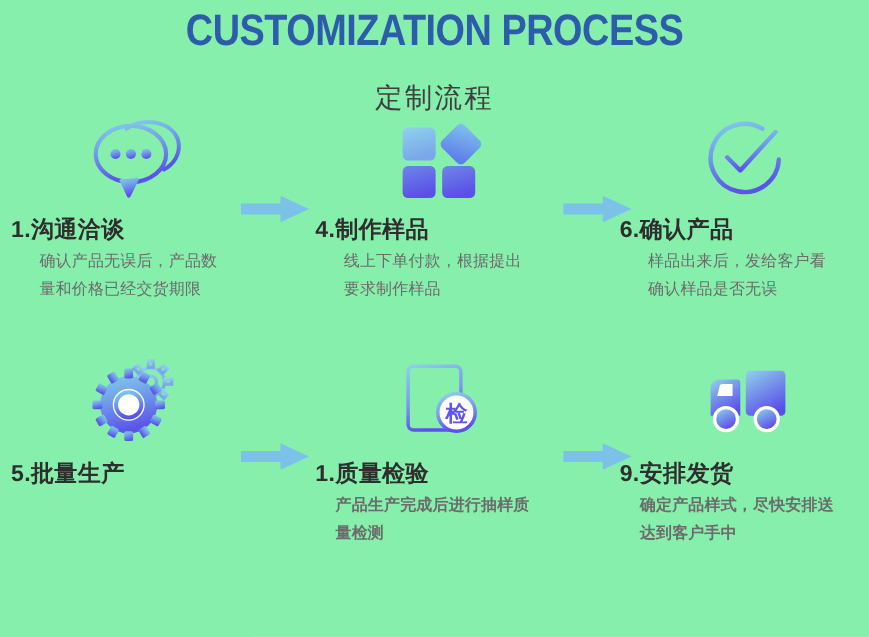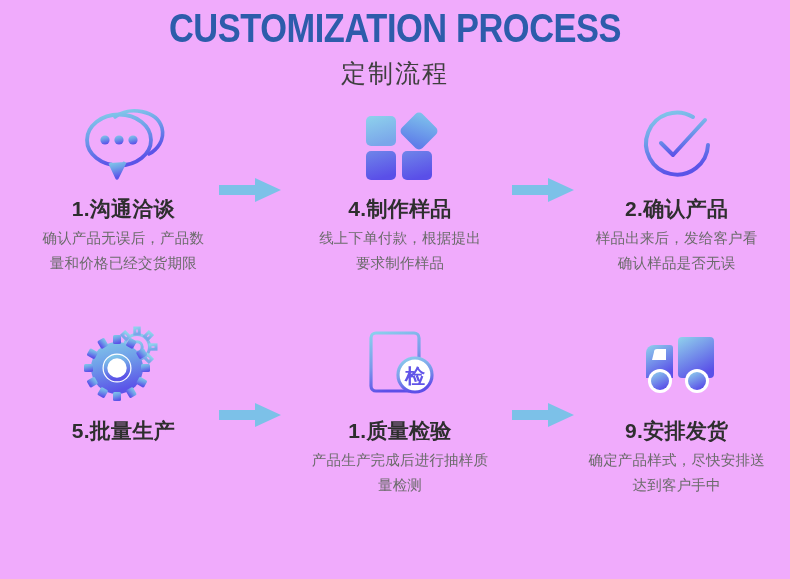--- a/index.html
+++ b/index.html
@@ -12,21 +12,21 @@
     width: 790px;
     height: 579px;
     overflow: hidden;
     font-family: "Liberation Sans", "DejaVu Sans", sans-serif;
     -webkit-font-smoothing: antialiased;
   }
   .page {
     position: relative;
     width: 790px;
     height: 579px;
-    background: #f0abfc;
+    background: #86efac;
   }
 
   
   .header {
     position: absolute;
     top: 0;
     left: 0;
     width: 790px;
     text-align: center;
   }
@@ -37,21 +37,21 @@
     font-size: 40px;
     font-weight: 700;
     letter-spacing: -0.5px;
     color: #2d5cab;
     transform: scaleX(0.86);
     transform-origin: center;
     line-height: 44px;
     white-space: nowrap;
   }
   .title-cn {
-    margin: 0;
+    margin: 16px;
     padding-top: 8px;
     font-size: 25px;
     font-weight: 400;
     color: #3f3f3f;
     line-height: 30px;
     letter-spacing: 2px;
   }
 
   
   .row {
@@ -59,21 +59,21 @@
     left: 0;
     width: 790px;
     display: flex;
     justify-content: flex-start;
   }
   .row-1 { top: 100px; }
   .row-2 { top: 320px; }
 
   .step {
     width: 230px;
-    text-align: center;
+    text-align: left;
     position: relative;
   }
   .step-1 { margin-left: 10px; }
   .step-2 { margin-left: 50px; }
   .step-3 { margin-left: 50px; }
 
   .icon-box {
     height: 86px;
     display: flex;
     align-items: center;
@@ -94,20 +94,21 @@
   .step-desc {
     font-size: 14.5px;
     color: #6b6b6b;
     line-height: 25px;
     margin: 4px auto 0 auto;
     width: 175px;
     letter-spacing: 0.2px;
   }
   .step-desc-wide {
     width: 190px;
+    font-weight: bold;
   }
 
   
   .arrow {
     position: absolute;
     width: 62px;
     height: 24px;
   }
   .arrow svg { display: block; }
   .arrow-a1 { left: 219px; top: 178px; }
@@ -193,21 +194,21 @@
       <div class="step-desc">线上下单付款，根据提出要求制作样品</div>
     </div>
 
     <div class="step step-3">
       <div class="icon-box">
         <svg class="icon-svg" width="80" height="80" viewBox="0 0 80 80">
           <path d="M56 14 A31 31 0 1 0 71 42" fill="none" stroke="url(#gradMain)" stroke-width="4" stroke-linecap="round"></path>
           <path d="M24 40 L36 52 L68 17" fill="none" stroke="url(#gradMain)" stroke-width="4" stroke-linecap="round" stroke-linejoin="round"></path>
         </svg>
       </div>
-      <div class="step-title">2.确认产品</div>
+      <div class="step-title">6.确认产品</div>
       <div class="step-desc">样品出来后，发给客户看确认样品是否无误</div>
     </div>
   </div>
 
   <div class="row row-2">
 
     <div class="step step-1">
       <div class="icon-box icon-box-2">
         <svg class="icon-svg" width="88" height="82" viewBox="0 0 88 82">
 

